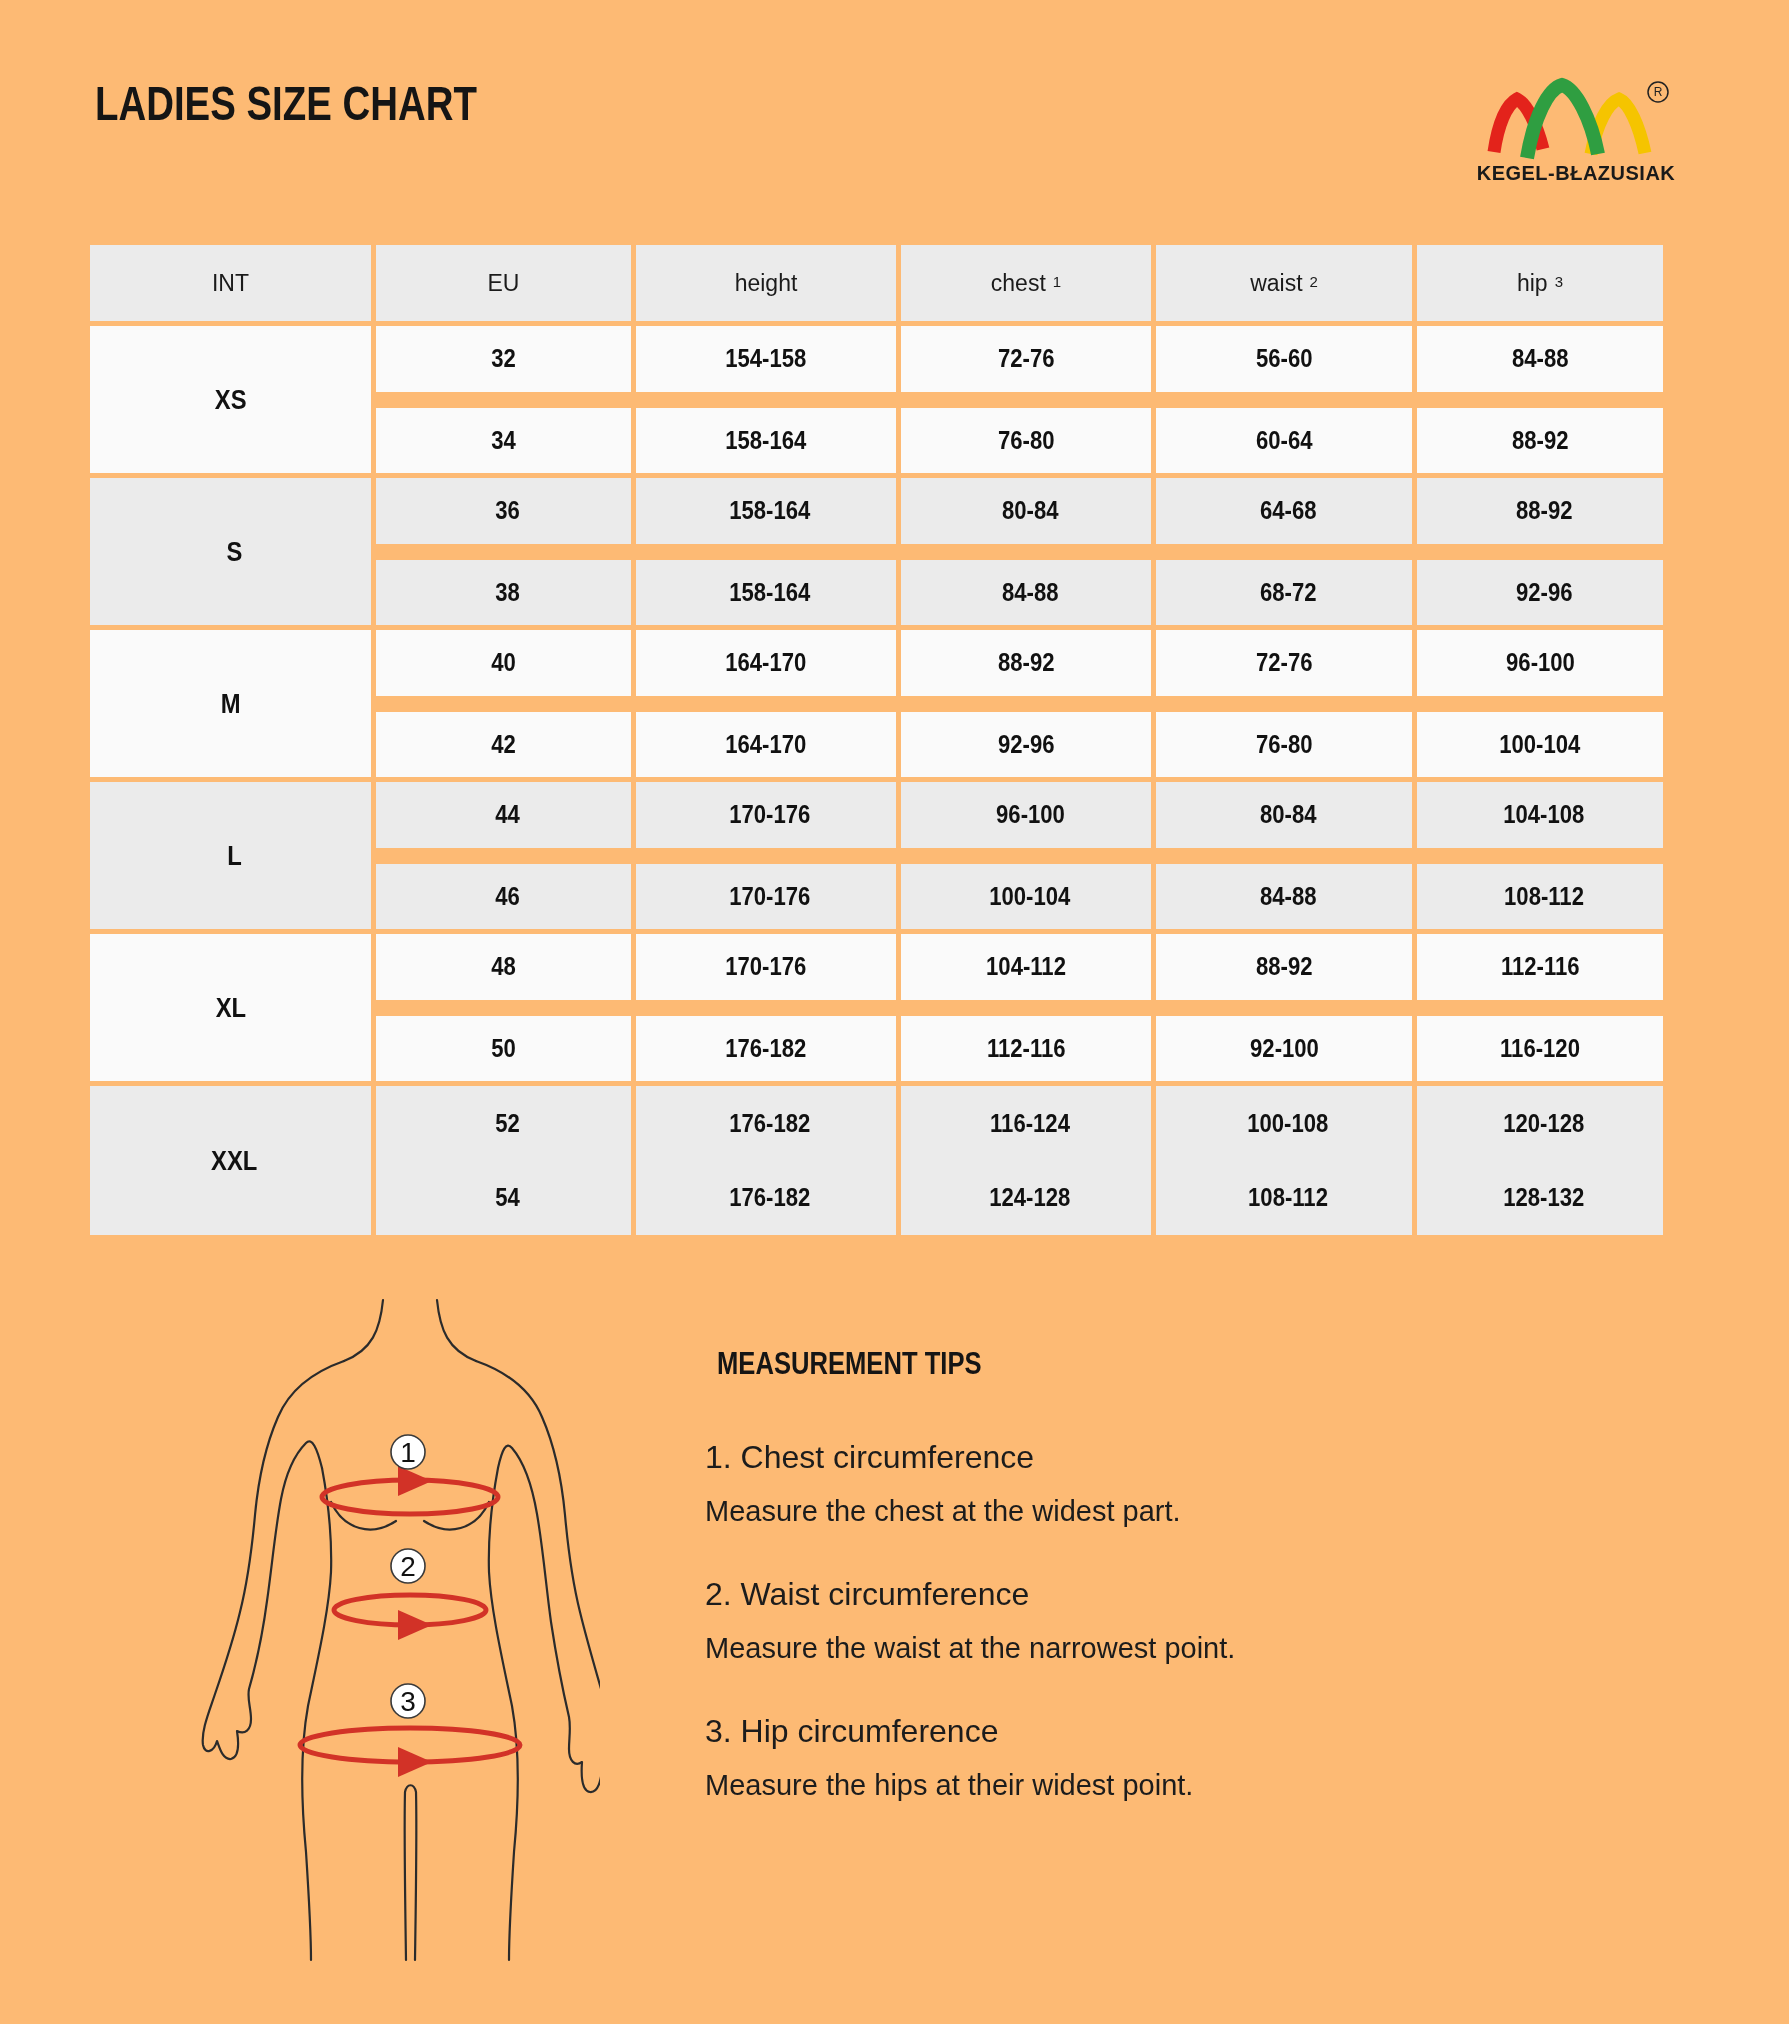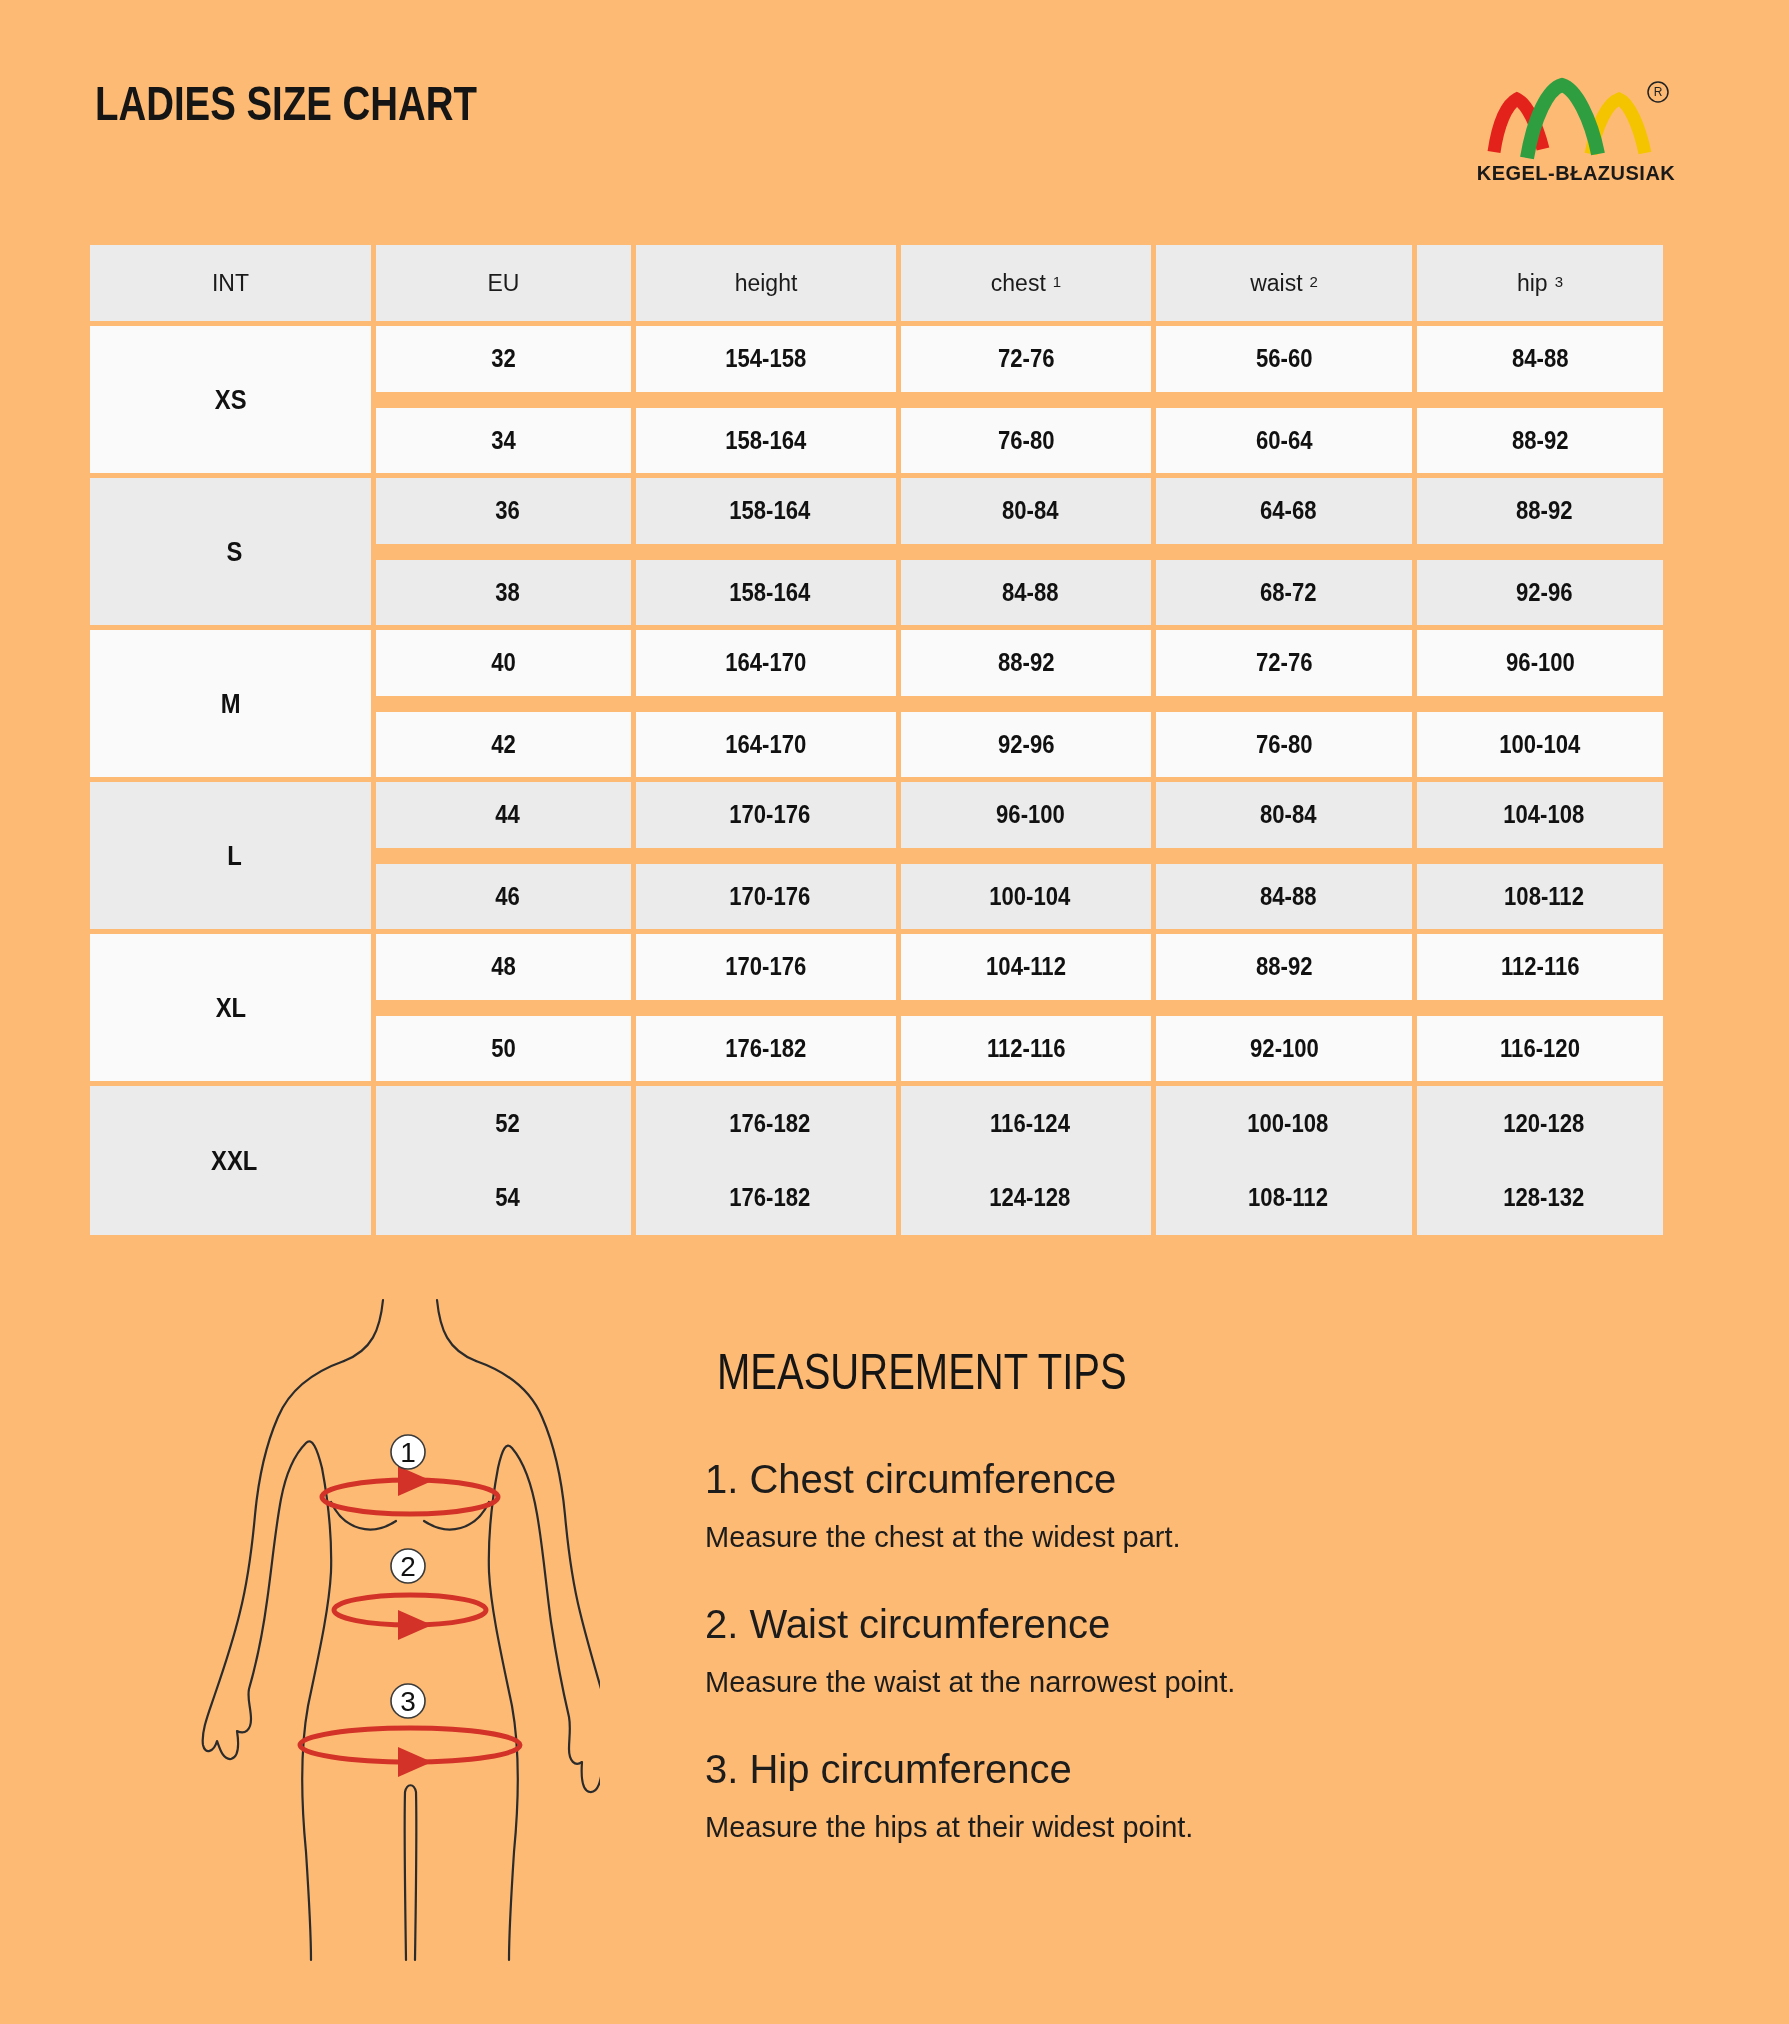--- a/index.html
+++ b/index.html
@@ -32,22 +32,22 @@
   .int-cell .cnum{font-size:28px;}
   
   #figure-diagram{position:absolute;left:120px;top:1290px;width:480px;height:690px;}
   .outline{fill:none;stroke:#2b2b2b;stroke-width:2.2;stroke-linecap:round;stroke-linejoin:round;}
   .band{fill:none;stroke:var(--band-red);stroke-width:5;}
   .band-arrow{fill:var(--band-red);stroke:none;}
   .marker-circle{fill:#ffffff;stroke:#3a3a3a;stroke-width:1.6;}
   .marker-num{font-family:"Liberation Sans",sans-serif;font-size:28px;fill:#111;text-anchor:middle;}
   
   #tips{position:absolute;left:705px;top:1347px;width:760px;}
-  #tips-heading{font-size:50px;font-weight:400;line-height:1;margin:0 0 62px 12px;white-space:nowrap;}
-  .tip-title{font-size:40px;font-weight:400;color:#1c1c1c;line-height:1;margin:0 0 24px 0;}
+  #tips-heading{font-size:32px;font-weight:700;line-height:1;margin:0 0 62px 12px;white-space:nowrap;}
+  .tip-title{font-size:32px;font-weight:400;color:#1c1c1c;line-height:1;margin:0 0 24px 0;}
   .tip-desc{font-size:29px;font-weight:400;color:#1c1c1c;line-height:1;margin:16px 0 52px 0;}
 </style>
 </head>
 <body>
 
 <div id="page" style="--header-bg: #ebebeb; --dark-bg: #ebebeb; --light-bg: #fafafa; --band-red: #d23227; --logo-red: #e3231b; --logo-green: #2f9e41; --logo-yellow: #f5c400;">
 
   <div id="page-title">
     <span class="condensed">LADIES SIZE CHART</span>
   </div>

